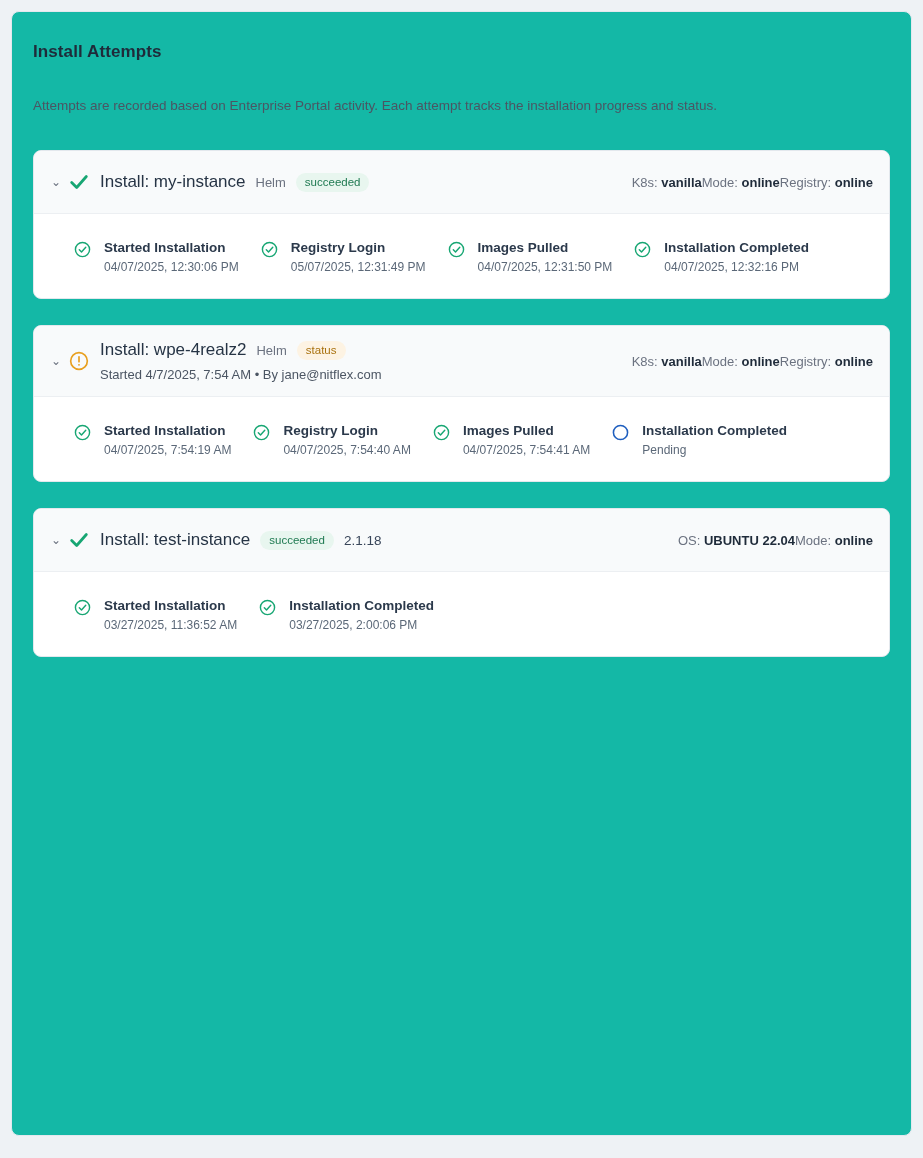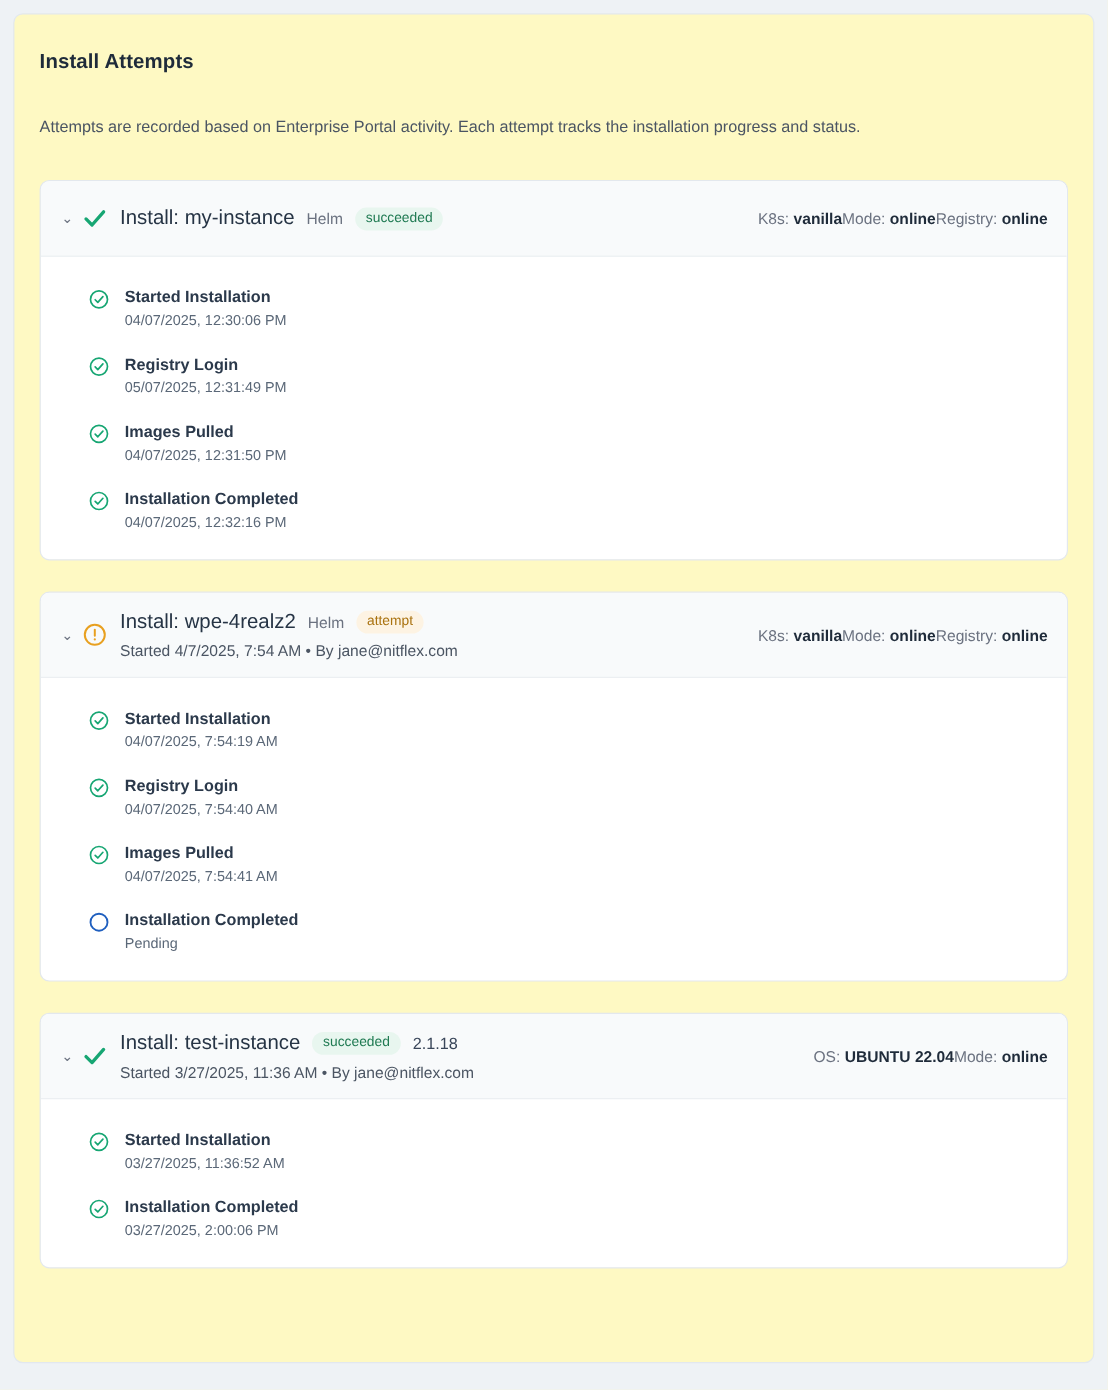--- a/index.html
+++ b/index.html
@@ -14,21 +14,21 @@
     width: 923px;
     height: 1158px;
     overflow: hidden;
   }
   .page {
     width: 923px;
     height: 1158px;
     padding: 11px 11px 11px 11px;
   }
   .panel {
-    background: #fef9c3;
+    background: #14b8a6;
     border: 1px solid #e2e8ee;
     border-radius: 8px;
     width: 901px;
     min-height: 1125px;
     padding: 22px 21px 20px 21px;
   }
   .panel-title {
     font-size: 17px;
     font-weight: 700;
     color: #1f2b3a;
@@ -129,21 +129,21 @@
     color: #6b7280;
     padding-left: 14px;
   }
   .head-meta b {
     color: #1f2b3a;
     font-weight: 700;
   }
   .steps {
     padding: 26px 16px 24px 40px;
     display: flex;
-    flex-direction: column;
+    flex-direction: row;
     gap: 22px;
   }
   .step {
     display: flex;
     align-items: flex-start;
     gap: 13px;
   }
   .step-icon {
     flex: 0 0 auto;
     margin-top: 1px;
@@ -249,21 +249,21 @@
               <svg width="20" height="20" viewBox="0 0 24 24" fill="none" stroke="#e8a020" stroke-width="2">
                 <circle cx="12" cy="12" r="10"></circle>
                 <line x1="12" y1="7" x2="12" y2="13" stroke-linecap="round"></line>
                 <circle cx="12" cy="16.6" r="1.1" fill="#e8a020" stroke="none"></circle>
               </svg>
             </div>
             <div class="head-main">
               <div class="head-line1">
                 <span class="head-title">Install: wpe-4realz2</span>
                 <span class="head-kind">Helm</span>
-                <span class="badge badge-stalled">attempt</span>
+                <span class="badge badge-stalled">status</span>
               </div>
               <div class="head-line2">Started 4/7/2025, 7:54 AM • By jane@nitflex.com</div>
             </div>
             <div class="head-meta">
               <span class="meta-item"><span>K8s:</span> <b>vanilla</b></span>
               <span class="meta-item"><span>Mode:</span> <b>online</b></span>
               <span class="meta-item"><span>Registry:</span> <b>online</b></span>
             </div>
           </div>
           <div class="steps">
@@ -323,21 +323,20 @@
               <svg width="22" height="22" viewBox="0 0 24 24" fill="none" stroke="#17a673" stroke-width="3" stroke-linecap="round" stroke-linejoin="round">
                 <path d="M4 12.5 L9.5 18 L20 6"></path>
               </svg>
             </div>
             <div class="head-main">
               <div class="head-line1">
                 <span class="head-title">Install: test-instance</span>
                 <span class="badge badge-succeeded">succeeded</span>
                 <span class="head-version">2.1.18</span>
               </div>
-              <div class="head-line2">Started 3/27/2025, 11:36 AM • By jane@nitflex.com</div>
             </div>
             <div class="head-meta">
               <span class="meta-item"><span>OS:</span> <b>UBUNTU 22.04</b></span>
               <span class="meta-item"><span>Mode:</span> <b>online</b></span>
             </div>
           </div>
           <div class="steps">
             <div class="step">
               <span class="step-icon">
                 <svg width="17" height="17" viewBox="0 0 24 24" fill="none" stroke="#17a673" stroke-width="2">

